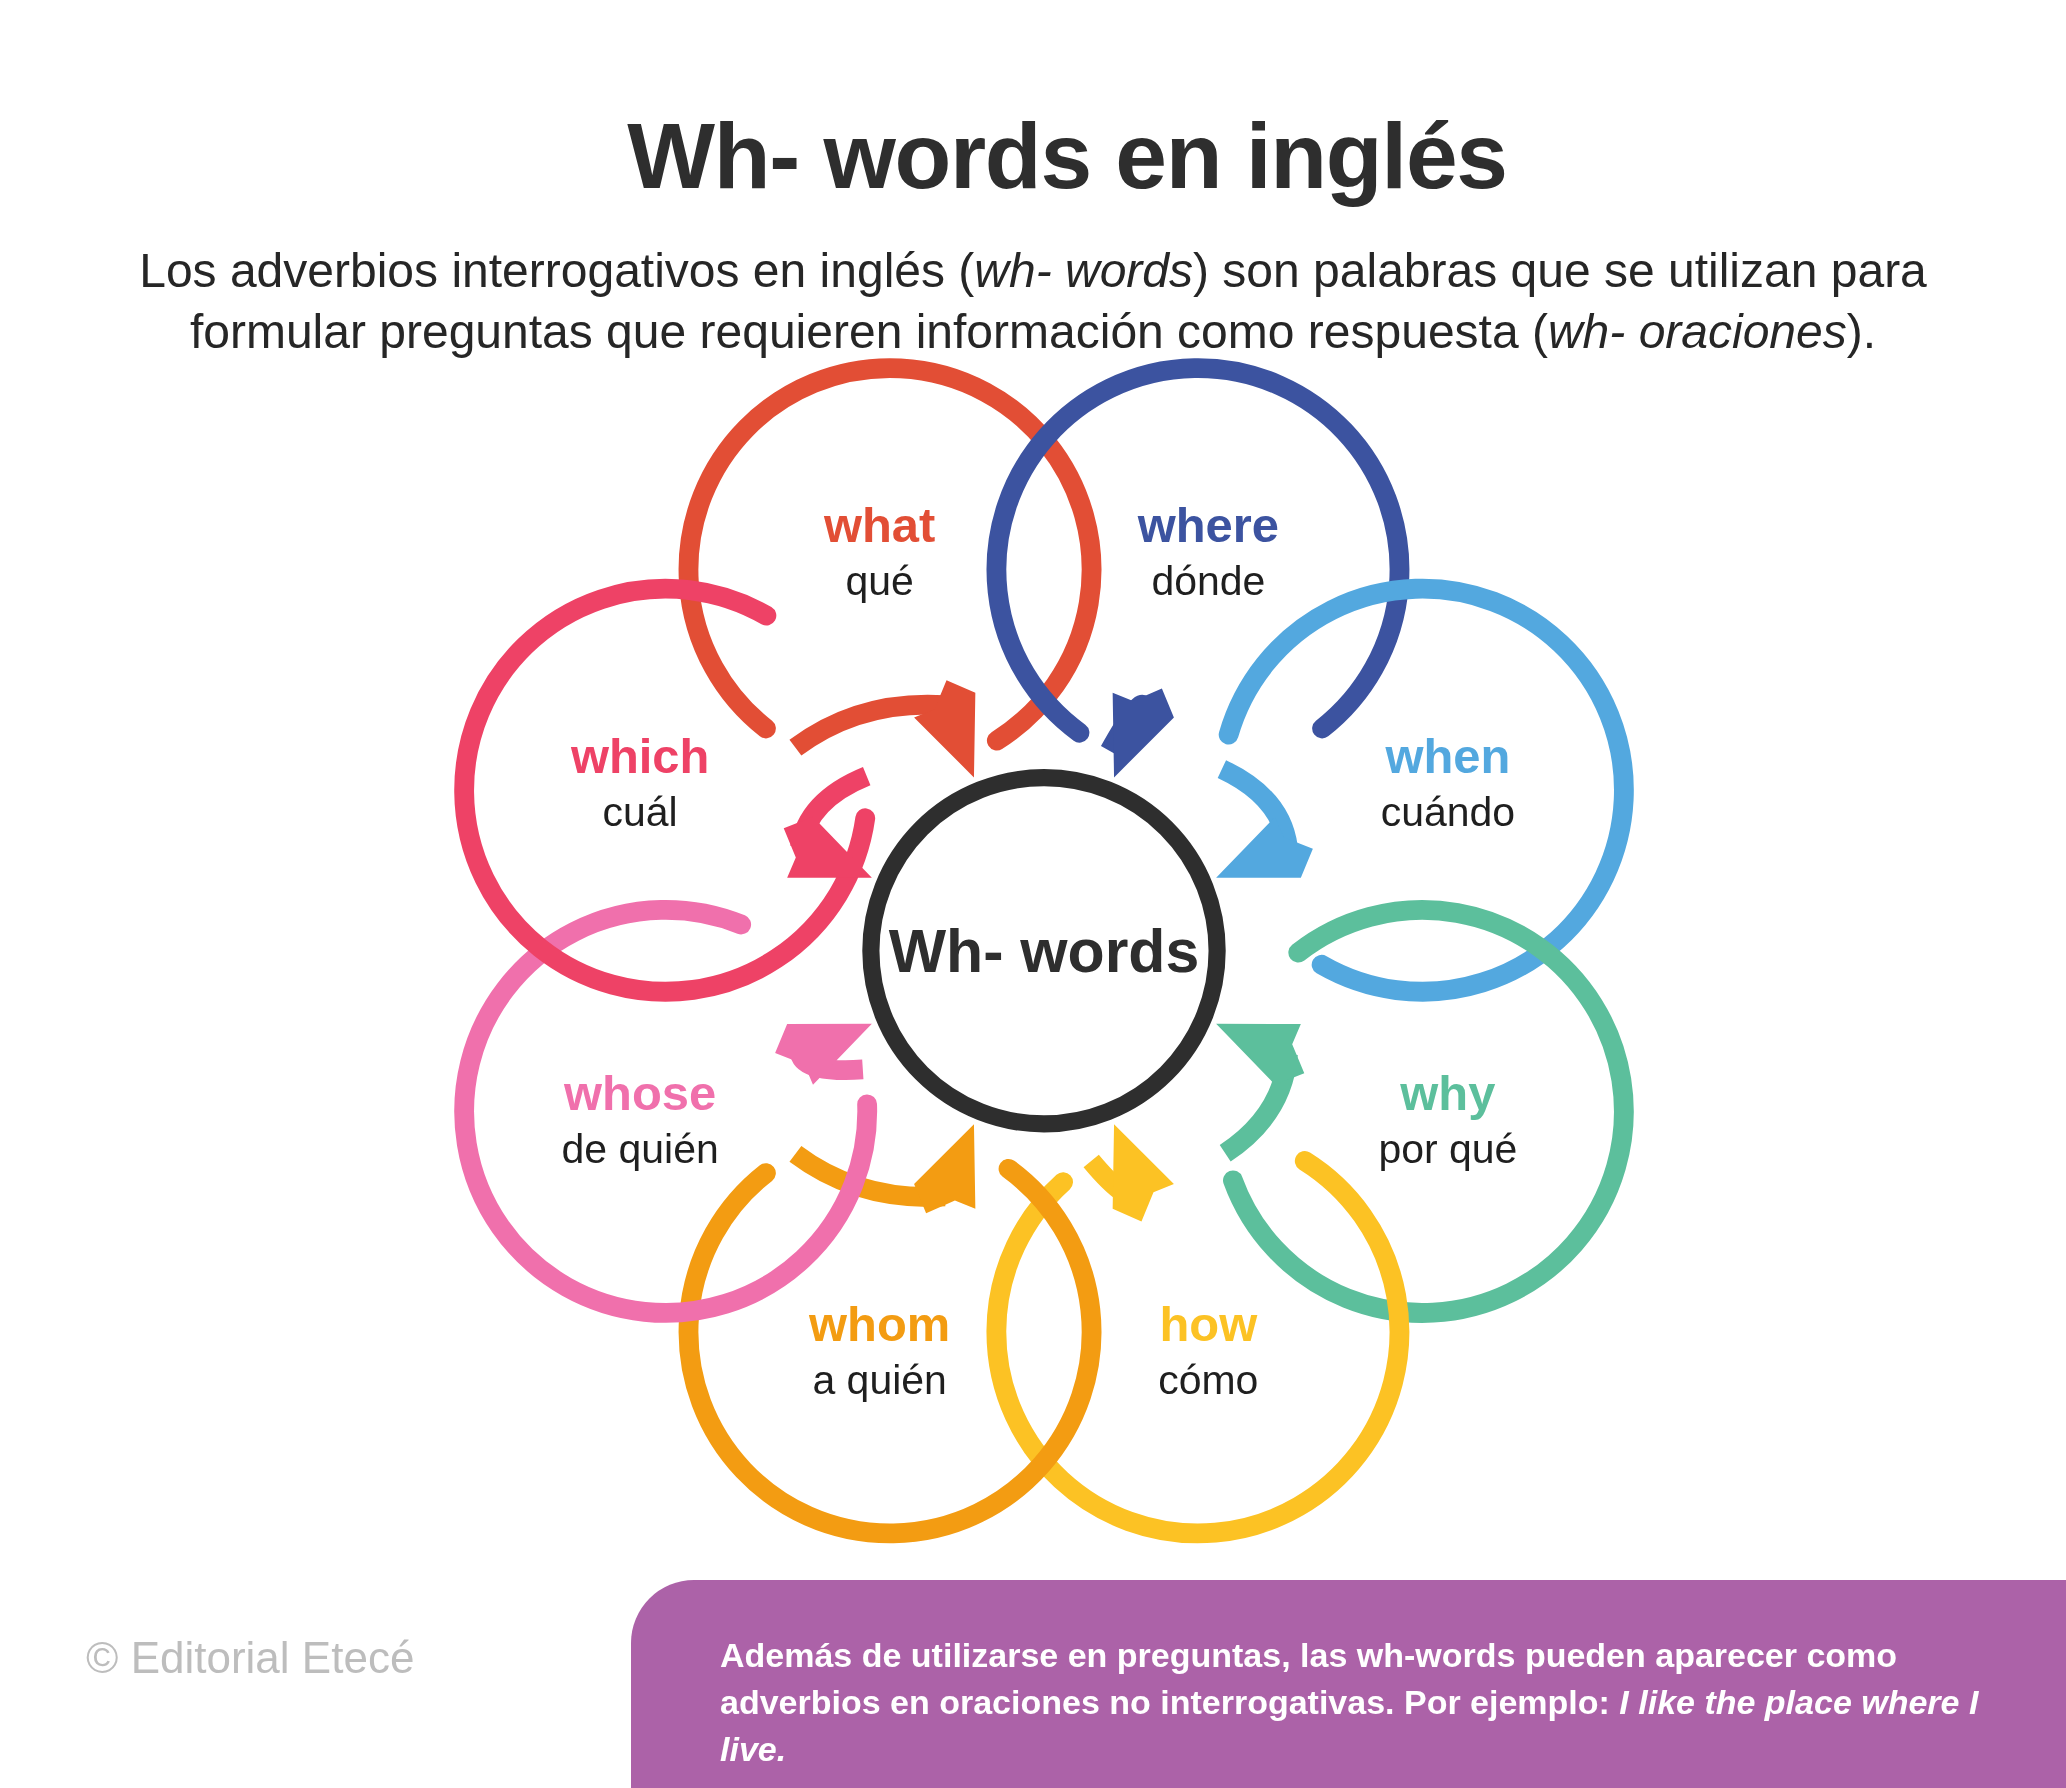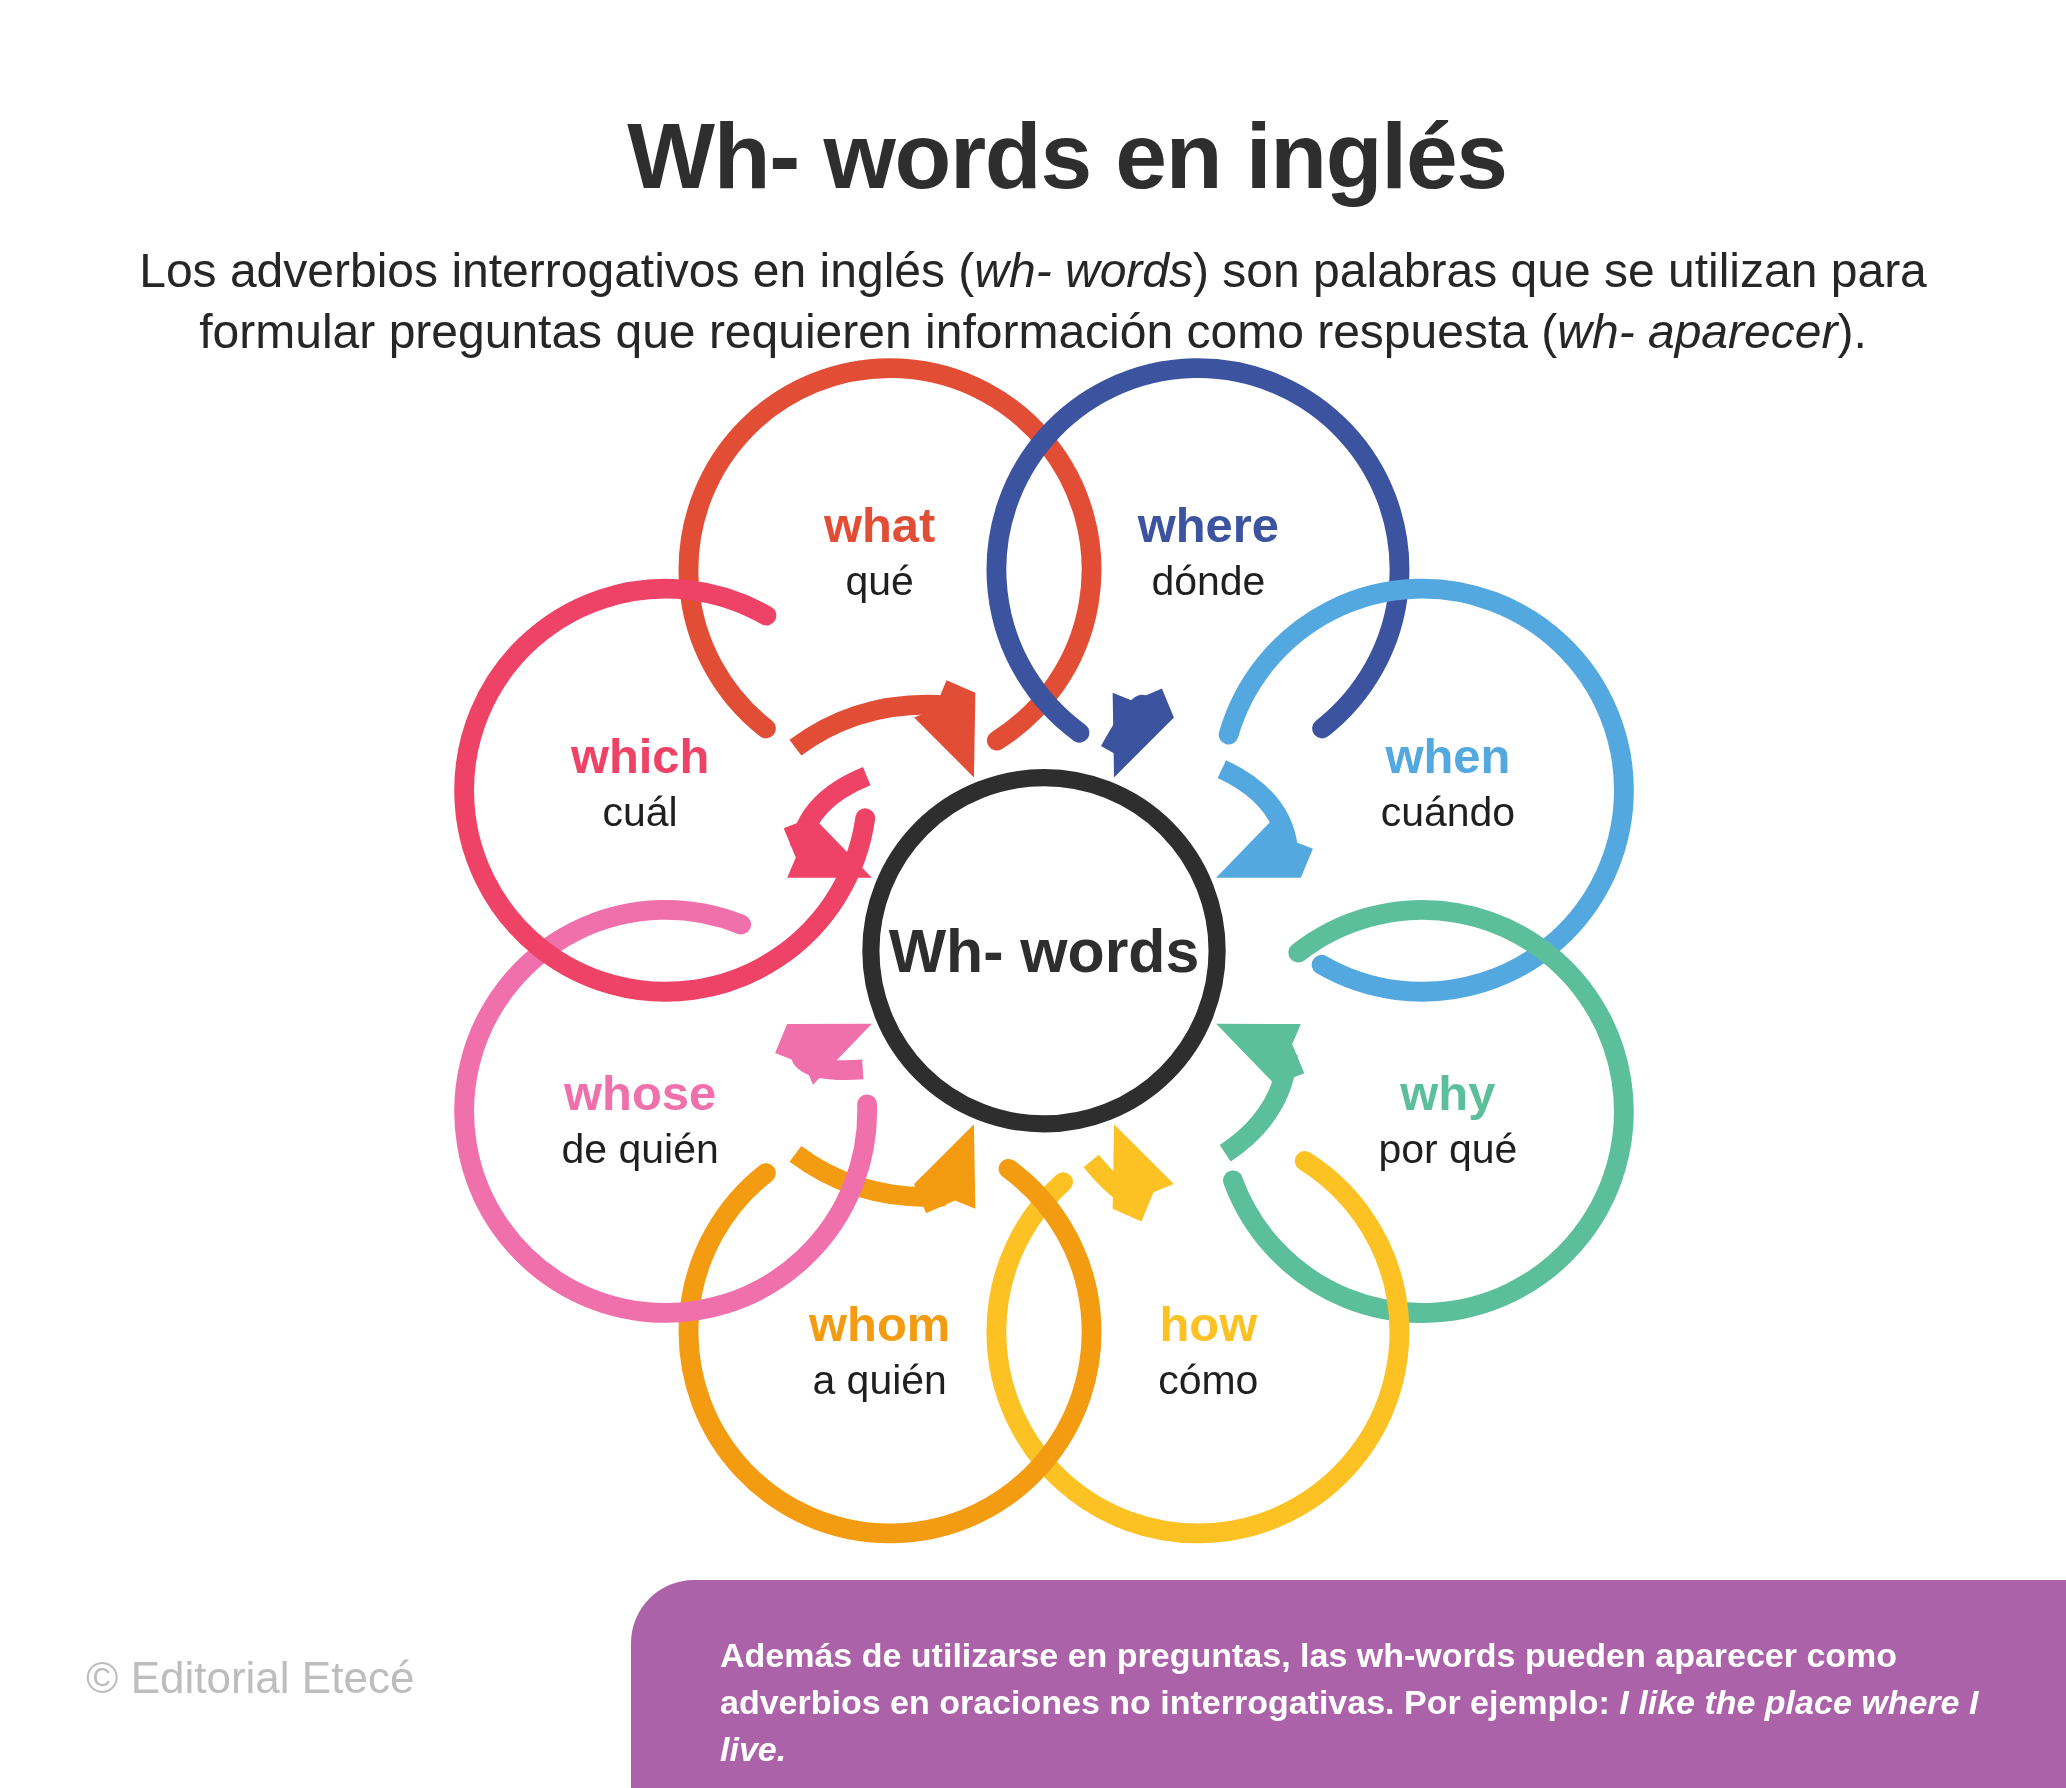--- a/index.html
+++ b/index.html
@@ -67,21 +67,20 @@
   }
 
   
   .credit {
     position: absolute;
     left: 86px; top: 1633px;
     font-size: 44px;
     color: #bdbdbd;
     font-weight: 400;
     white-space: nowrap;
-    margin-top: 20px;
   }
   .banner {
     position: absolute;
     left: 631px; top: 1580px;
     width: 1435px; height: 209px;
     background: #ac62a8;
     border-top-left-radius: 63px;
     box-sizing: border-box;
     padding: 52px 59px 0 89px;
   }
@@ -93,21 +92,21 @@
   }
   .banner-text i { font-style: italic; }
 </style>
 </head>
 <body>
 
 <div id="page">
 
   <h1 class="title">Wh- words en inglés</h1>
 
-  <p class="subtitle">Los adverbios interrogativos en inglés (<i>wh- words</i>) son palabras que se utilizan para formular preguntas que requieren información como respuesta (<i>wh- aparecer</i>).</p>
+  <p class="subtitle">Los adverbios interrogativos en inglés (<i>wh- words</i>) son palabras que se utilizan para formular preguntas que requieren información como respuesta (<i>wh- oraciones</i>).</p>
 
   <div id="diagram">
     <svg viewBox="0 0 2040 1840" xmlns="http://www.w3.org/2000/svg">
       <g id="petal-layer">
           <g>
             <path d="M 599.2 563.6 A 305 305 0 1 1 948.6 581.9" fill="none" stroke="#e24e35" stroke-width="30" stroke-linecap="round"></path>
             <path d="M 643.8 592.6 Q 740.5 520.0 869.8 528.2" fill="none" stroke="#e24e35" stroke-width="30" stroke-linecap="butt"></path>
             <path d="M 914.0 637.6 L 823.4 546.9 L 854.3 534.4 L 872.5 490.4 L 916.1 509.5 Z" fill="#e24e35"></path>
             <text class="petal-en" x="771.3" y="281.5" text-anchor="middle" fill="#e24e35">what</text>
             <text class="petal-es" x="771.3" y="361.5" text-anchor="middle">qué</text>

